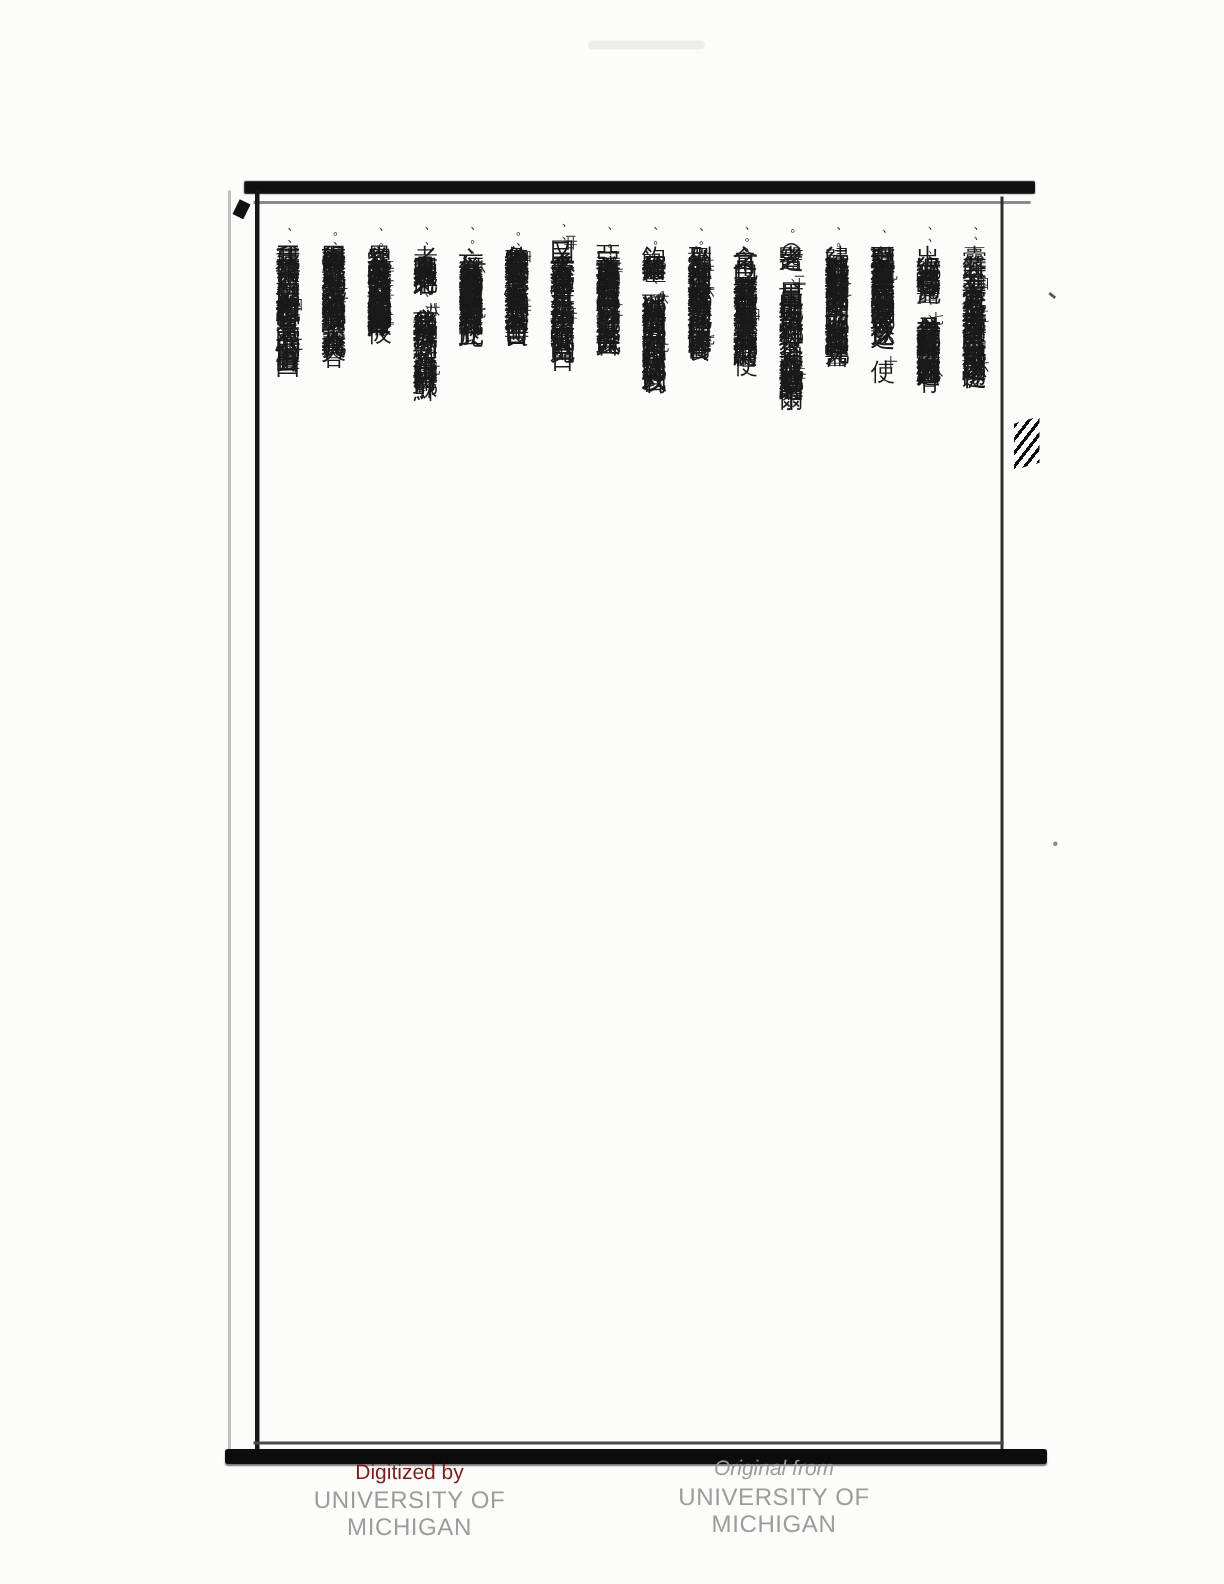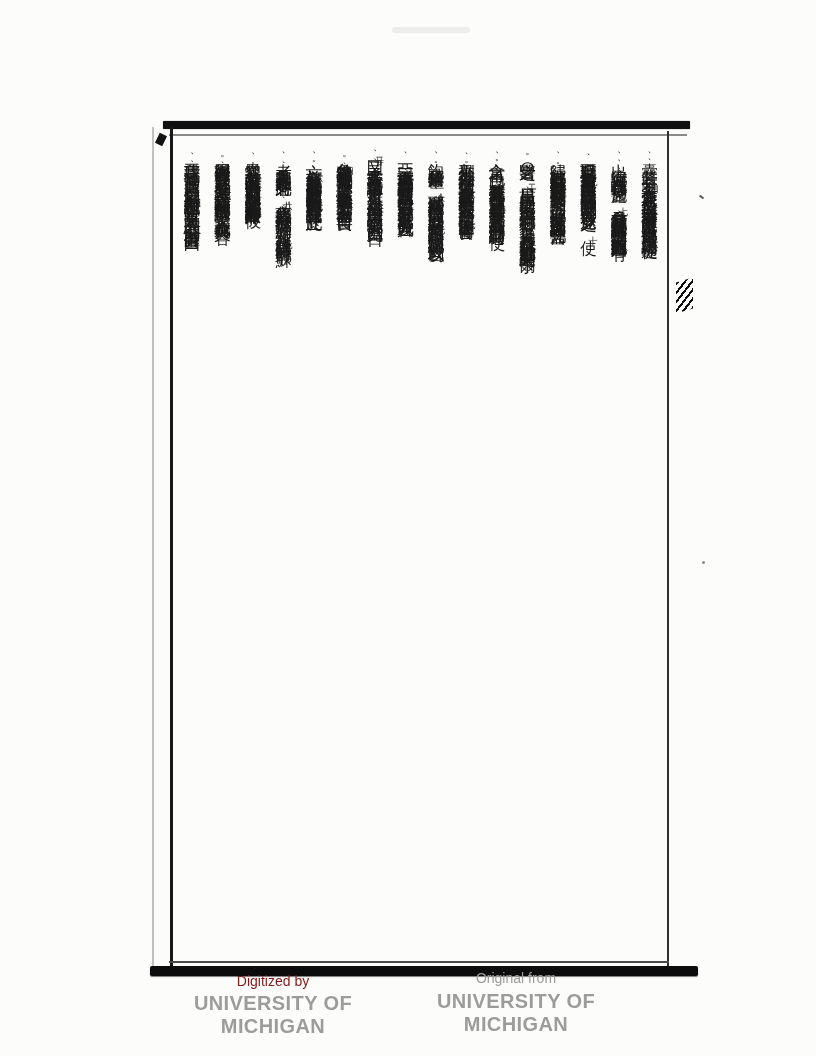--- a/index.html
+++ b/index.html
@@ -33,24 +33,24 @@
     position:absolute;left:676px;top:280px;width:17px;height:31px;
     background:repeating-linear-gradient(135deg,#0e0e0e 0 2.4px,rgba(0,0,0,0) 2.4px 6.4px);
     transform:skewY(-16deg);
   }
   .speck-a{position:absolute;left:699px;top:196px;width:5px;height:2px;background:#5a5a5a;transform:rotate(38deg);}
   .speck-b{position:absolute;left:702px;top:561px;width:3px;height:3px;background:#8a8a8a;border-radius:50%;}
   .smudge{position:absolute;left:392px;top:27px;width:78px;height:6px;background:#ededeb;border-radius:3px;}
   
   .foot{position:absolute;font-family:"Liberation Sans","DejaVu Sans",sans-serif;text-align:center;}
   .foot.small{font-size:14px;}
-  .foot.org{font-size:20px;letter-spacing:.4px;font-weight:bold;}
+  .foot.org{font-size:16px;letter-spacing:.4px;}
   .f-dig{left:203px;top:973px;width:140px;}
   .f-dig-org{left:186px;top:992px;width:174px;}
-  .f-ori{left:446px;top:970px;width:140px;}
+  .f-ori{left:446px;top:970px;width:140px;font-style:italic;}
   .f-ori-org{left:429px;top:990px;width:174px;}
 </style>
 </head>
 <body>
 
 <div class="page">
 
   <div class="frame-top-bar"></div>
   <div class="frame-top-thin"></div>
   <div class="frame-gutter-line"></div>

